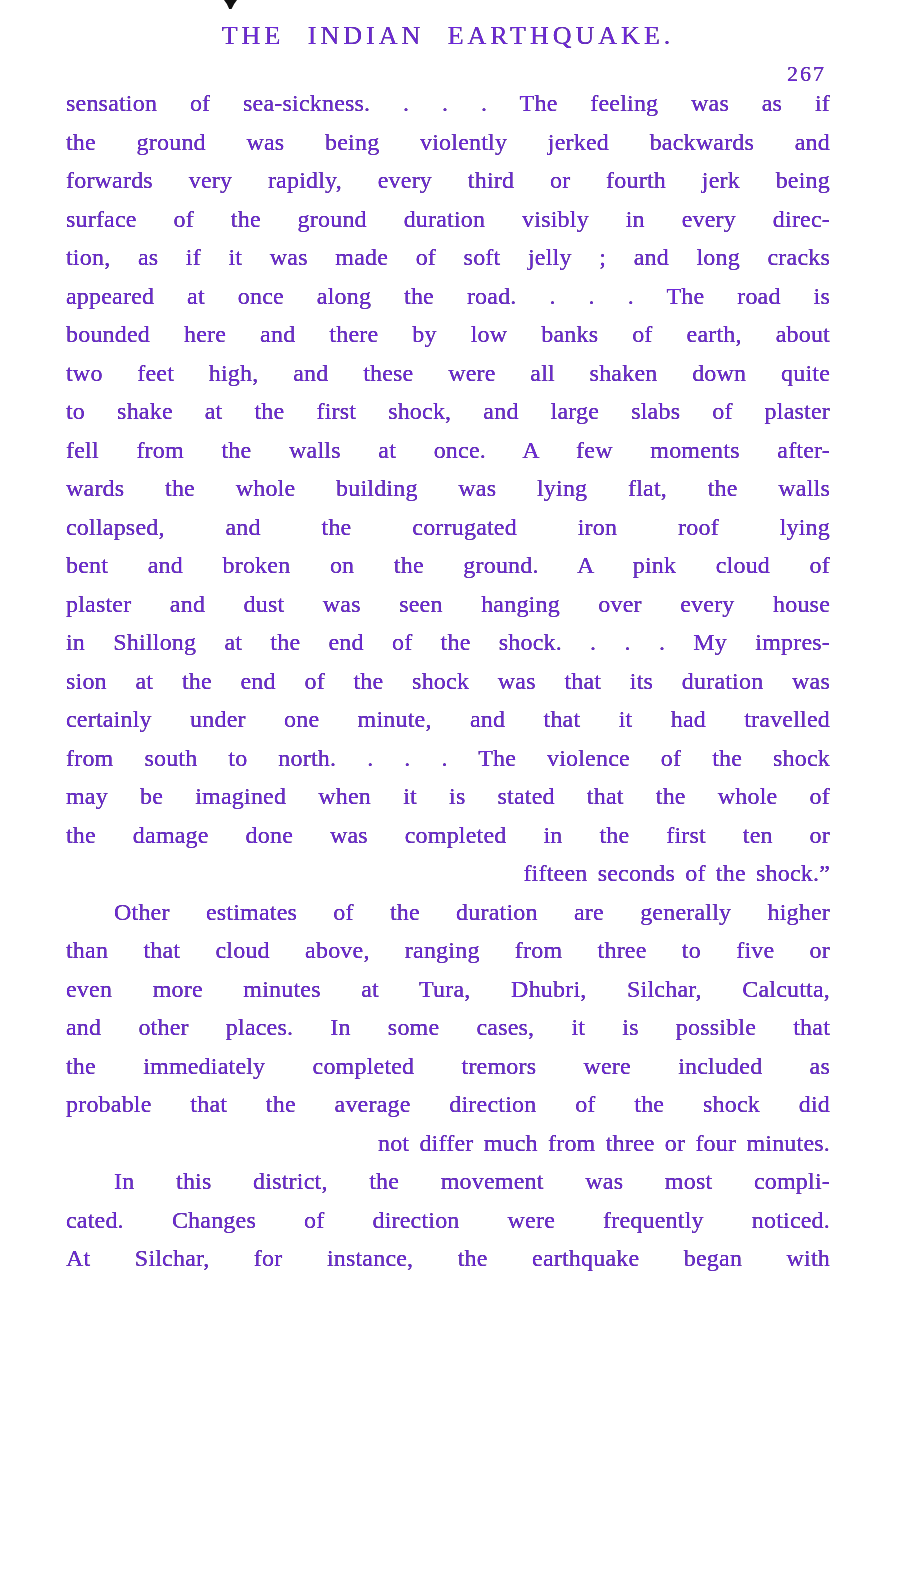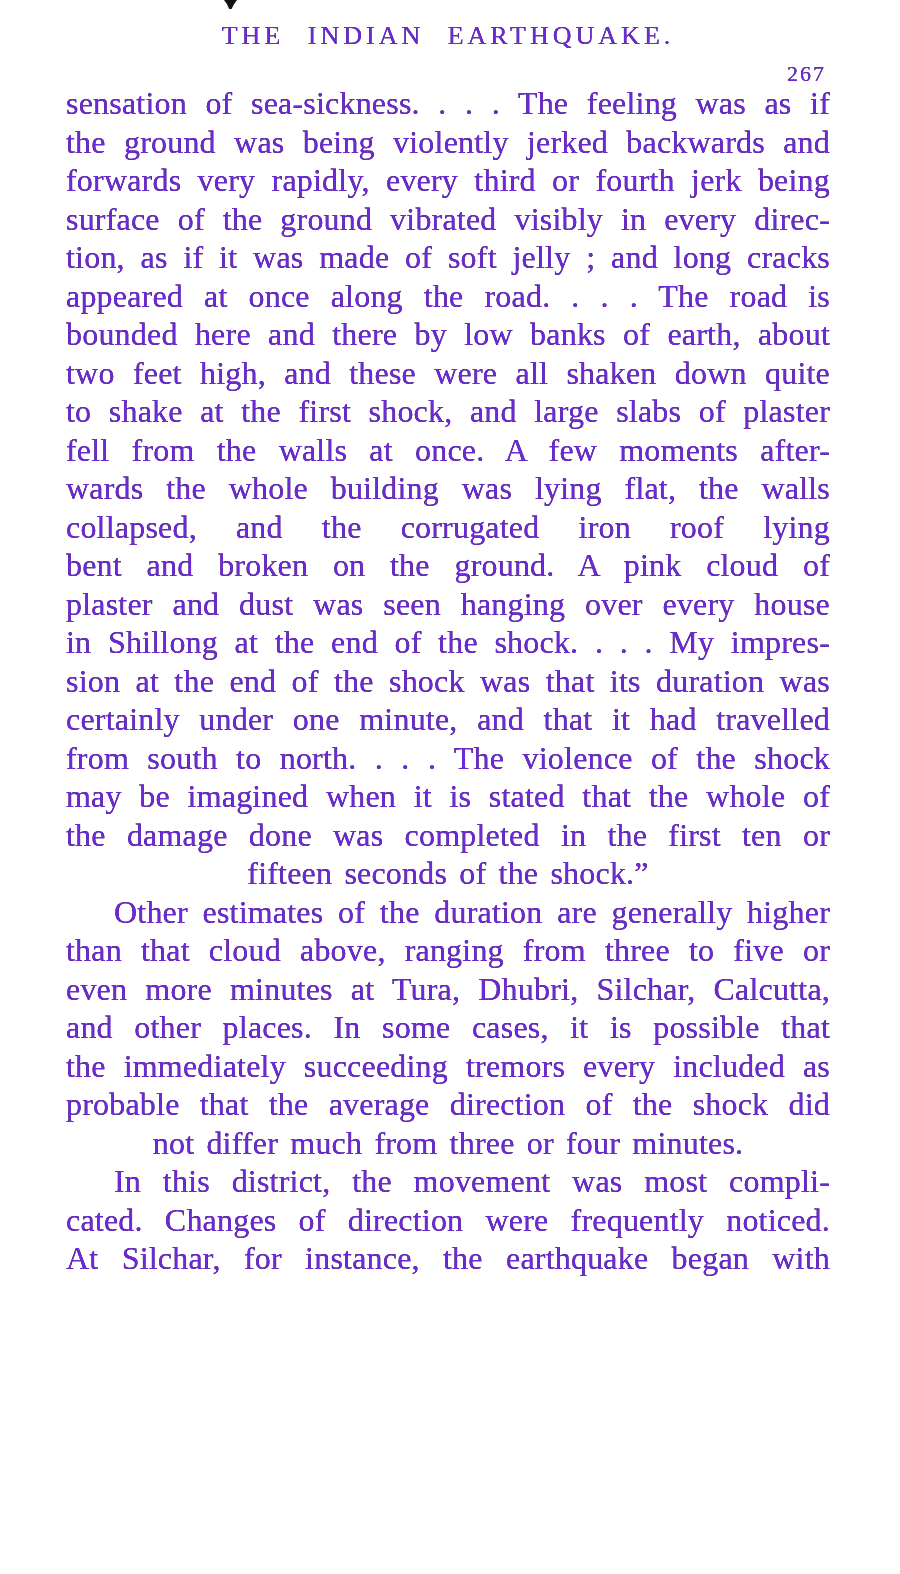--- a/index.html
+++ b/index.html
@@ -49,51 +49,51 @@
   }
   .body-text {
     position: absolute;
     top: 84px;
     left: 66px;
     width: 764px;
   }
   .line {
     height: 38.5px;
     line-height: 38.5px;
-    font-size: 32px;
+    font-size: 24px;
     letter-spacing: 0.2px;
     white-space: nowrap;
     text-shadow: 0 0 0.6px #161616;
     font-family: Liberation Serif, serif;
   }
   .line.just {
     white-space: normal;
     text-align: justify;
     text-align-last: justify;
   }
   .line.plain {
-    text-align: center;
+    text-align: right;
     word-spacing: 4px;
   }
   .line.indent { text-indent: 48px; }
 </style>
 </head>
 <body>
 
 <div class="page">
   <div class="artifact"></div>
   <div class="running-head">
     <span class="title">THE INDIAN EARTHQUAKE.</span>
     <span class="pagenum">267</span>
   </div>
   <div class="body-text" id="body-text">
       <div class="line just">sensation of sea-sickness. . . . The feeling was as if</div>
       <div class="line just">the ground was being violently jerked backwards and</div>
       <div class="line just">forwards very rapidly, every third or fourth jerk being</div>
-      <div class="line just">surface of the ground vibrated visibly in every direc-</div>
+      <div class="line just">surface of the ground duration visibly in every direc-</div>
       <div class="line just">tion, as if it was made of soft jelly ; and long cracks</div>
       <div class="line just">appeared at once along the road. . . . The road is</div>
       <div class="line just">bounded here and there by low banks of earth, about</div>
       <div class="line just">two feet high, and these were all shaken down quite</div>
       <div class="line just">to shake at the first shock, and large slabs of plaster</div>
       <div class="line just">fell from the walls at once. A few moments after-</div>
       <div class="line just">wards the whole building was lying flat, the walls</div>
       <div class="line just">collapsed, and the corrugated iron roof lying</div>
       <div class="line just">bent and broken on the ground. A pink cloud of</div>
       <div class="line just">plaster and dust was seen hanging over every house</div>
@@ -101,20 +101,20 @@
       <div class="line just">sion at the end of the shock was that its duration was</div>
       <div class="line just">certainly under one minute, and that it had travelled</div>
       <div class="line just">from south to north. . . . The violence of the shock</div>
       <div class="line just">may be imagined when it is stated that the whole of</div>
       <div class="line just">the damage done was completed in the first ten or</div>
       <div class="line plain">fifteen seconds of the shock.”</div>
       <div class="line just indent">Other estimates of the duration are generally higher</div>
       <div class="line just">than that cloud above, ranging from three to five or</div>
       <div class="line just">even more minutes at Tura, Dhubri, Silchar, Calcutta,</div>
       <div class="line just">and other places. In some cases, it is possible that</div>
-      <div class="line just">the immediately succeeding tremors every included as</div>
+      <div class="line just">the immediately completed tremors were included as</div>
       <div class="line just">probable that the average direction of the shock did</div>
       <div class="line plain">not differ much from three or four minutes.</div>
       <div class="line just indent">In this district, the movement was most compli-</div>
       <div class="line just">cated. Changes of direction were frequently noticed.</div>
       <div class="line just">At Silchar, for instance, the earthquake began with</div>
     </div>
 </div>
 
 </body></html>

